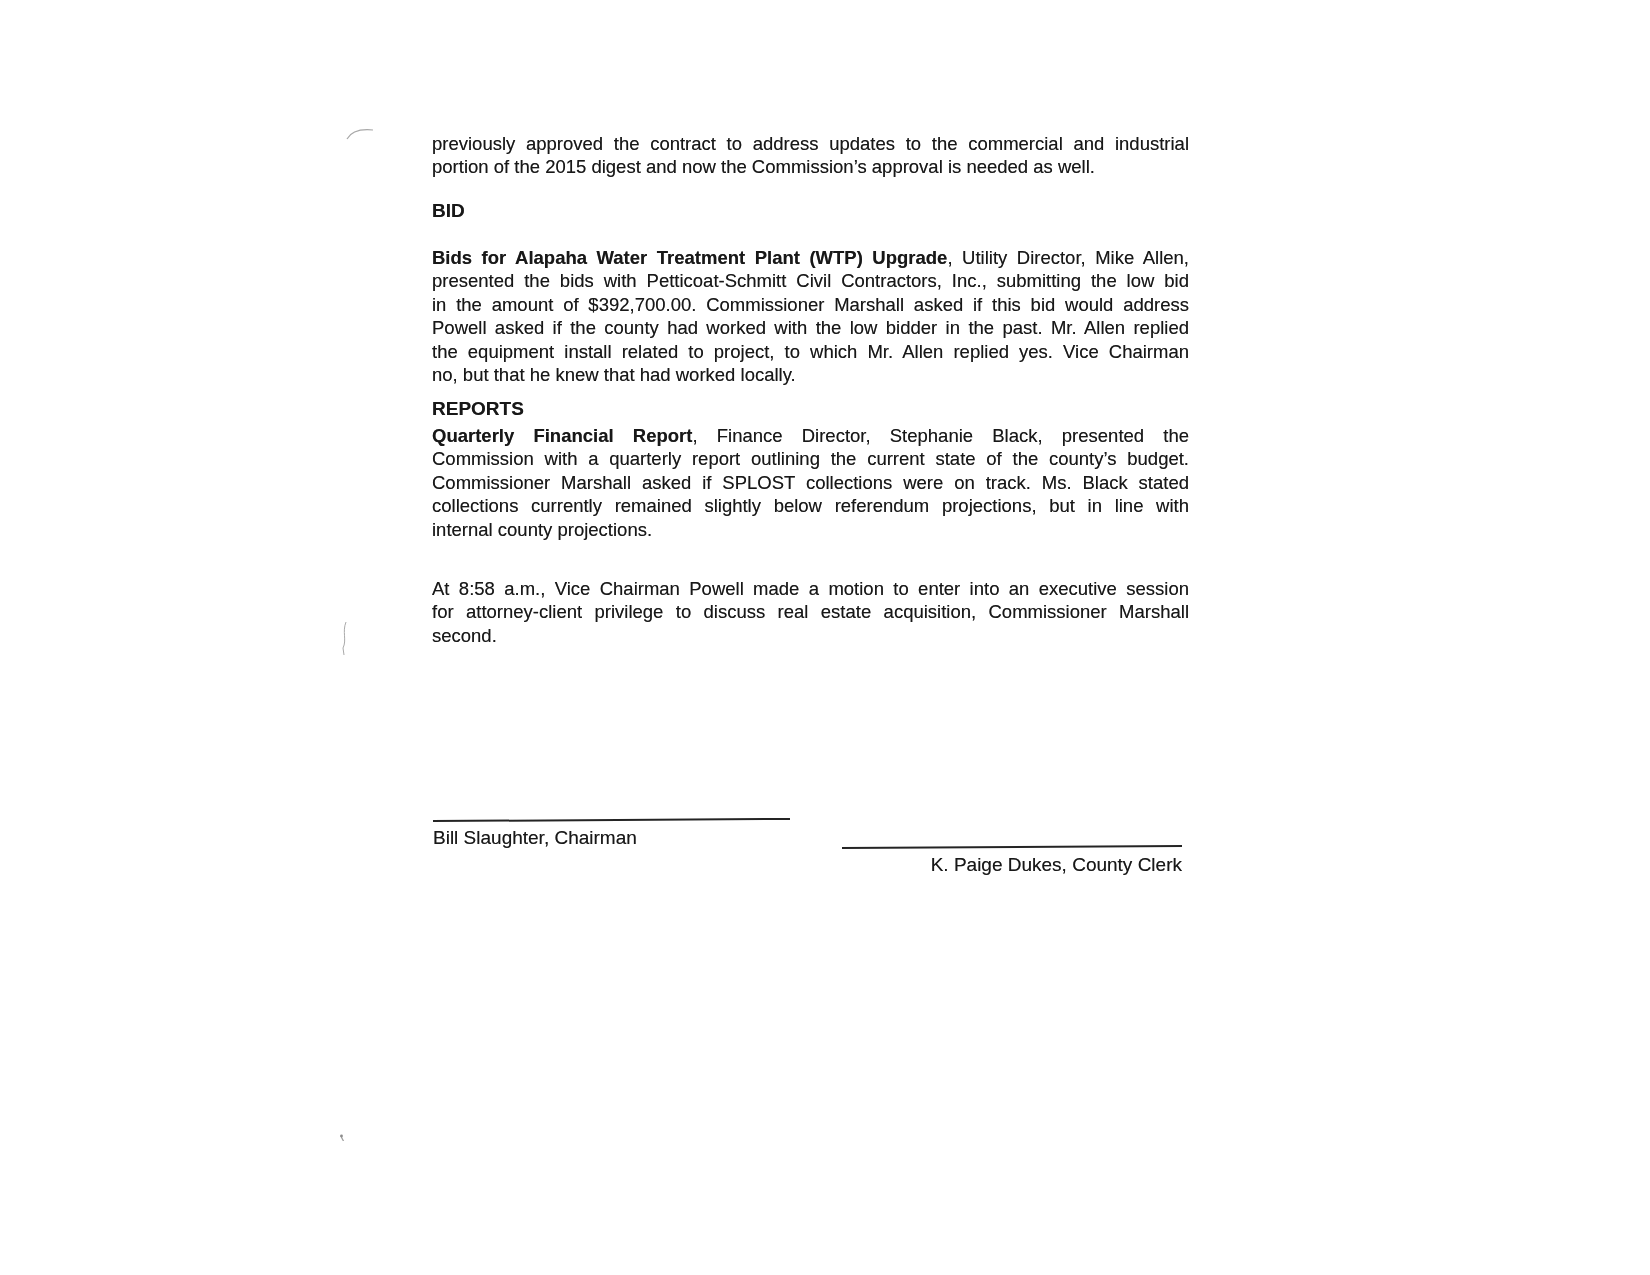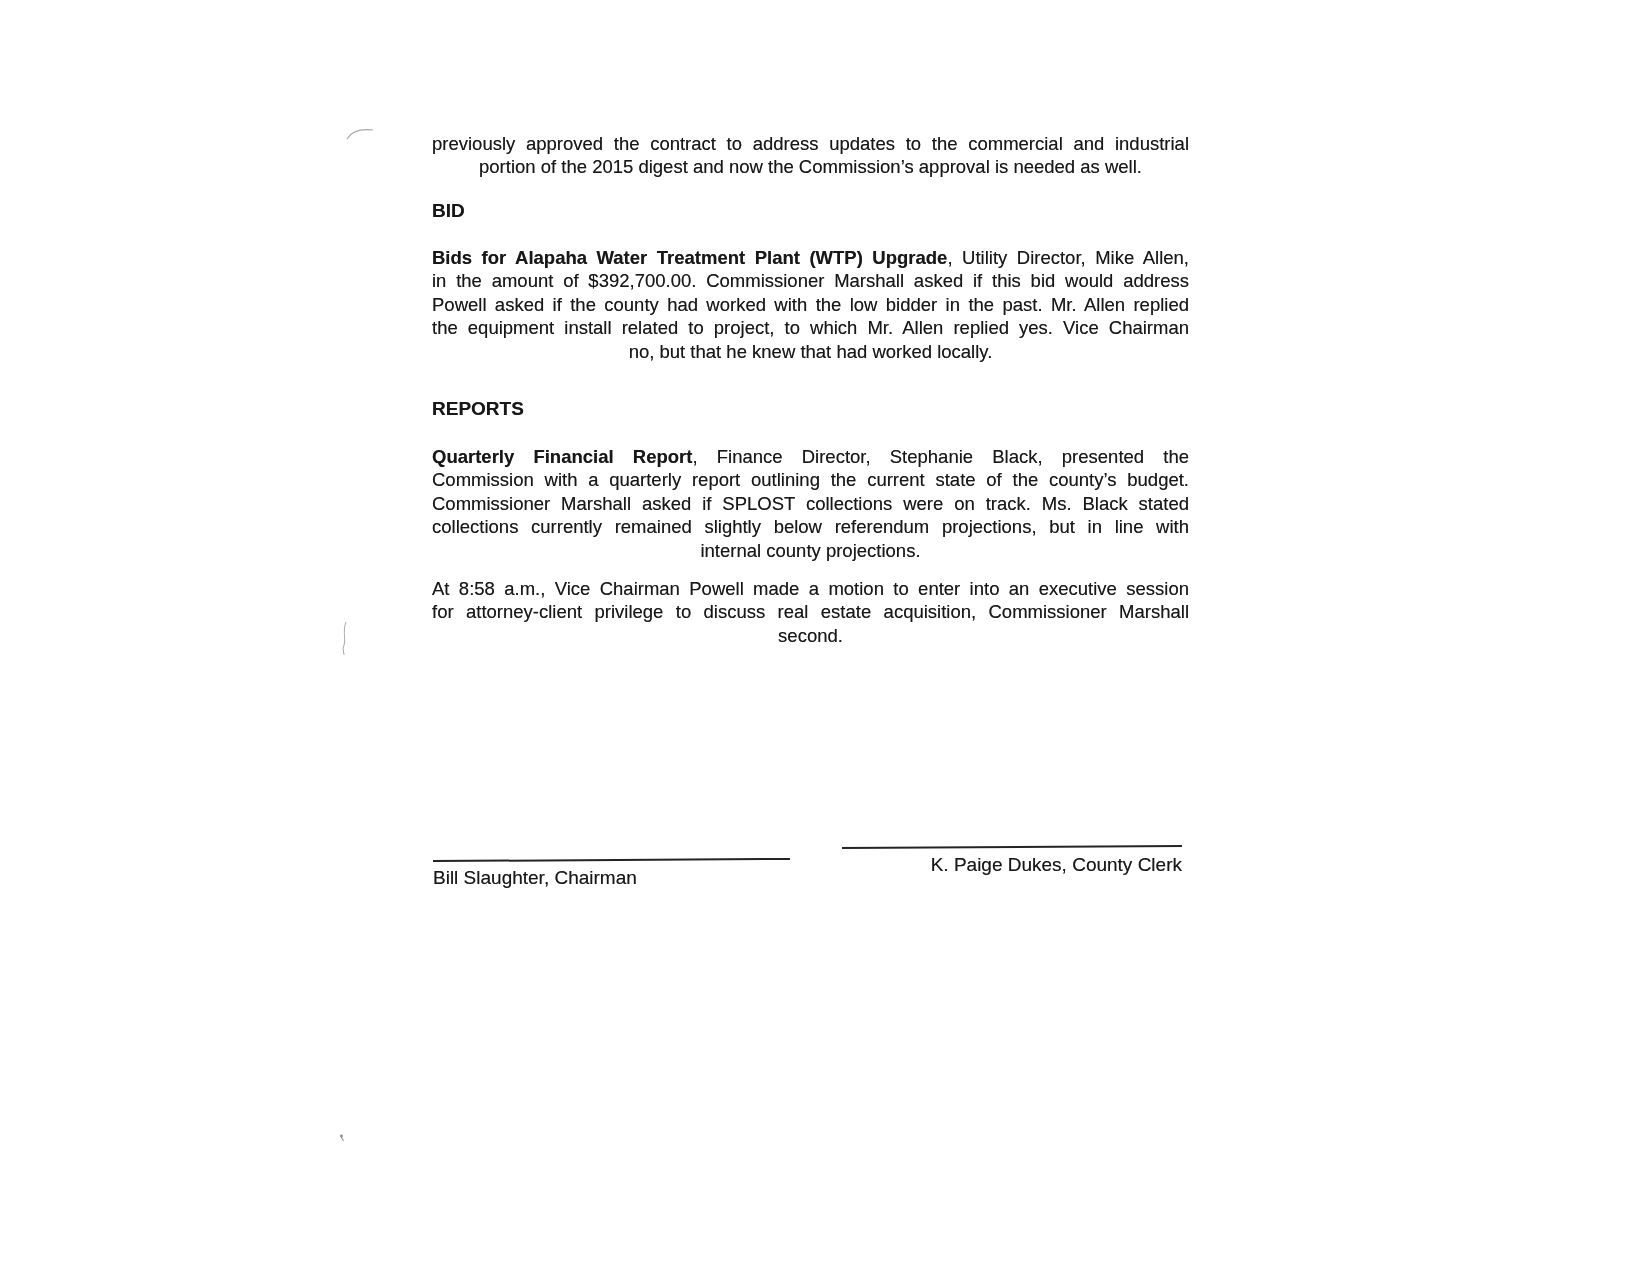--- a/index.html
+++ b/index.html
@@ -20,21 +20,21 @@
     position: absolute;
     left: 432px;
     width: 757px;
     font-size: 18.5px;
     line-height: 23.4px;
     color: #181818;
     text-shadow: 0 0 0.45px rgba(20,20,20,0.55);
   }
   .ln {
     height: 23.4px;
-    text-align: center;
+    text-align: left;
     white-space: normal;
   }
   .ln.jl {
     text-align: justify;
     text-align-last: justify;
   }
   .b { font-weight: bold; }
   .heading {
     position: absolute;
     left: 432px;
@@ -89,44 +89,45 @@
 
   <div class="doc-block" style="top:132px;">
     <div class="ln jl">previously approved the contract to address updates to the commercial and industrial</div>
     <div class="ln">portion of the 2015 digest and now the Commission’s approval is needed as well.</div>
   </div>
 
   <div class="heading" style="top:199px;">BID</div>
 
   <div class="doc-block" style="top:246px;">
     <div class="ln jl"><span class="b">Bids for Alapaha Water Treatment Plant (WTP) Upgrade</span><span>, Utility Director, Mike Allen,</span></div>
+    <div class="ln jl">presented the bids with Petticoat-Schmitt Civil Contractors, Inc., submitting the low bid</div>
     <div class="ln jl">in the amount of $392,700.00.  Commissioner Marshall asked if this bid would address</div>
     <div class="ln jl">Powell asked if the county had worked with the low bidder in the past.  Mr. Allen replied</div>
     <div class="ln jl">the equipment install related to project, to which Mr. Allen replied yes.  Vice Chairman</div>
     <div class="ln">no, but that he knew that had worked locally.</div>
   </div>
 
   <div class="heading" style="top:397px;">REPORTS</div>
 
-  <div class="doc-block" style="top:445px;">
+  <div class="doc-block" style="top:424px;">
     <div class="ln jl"><span class="b">Quarterly Financial Report</span><span>, Finance Director, Stephanie Black, presented the</span></div>
     <div class="ln jl">Commission with a quarterly report outlining the current state of the county’s budget.</div>
     <div class="ln jl">Commissioner Marshall asked if SPLOST collections were on track.  Ms. Black stated</div>
     <div class="ln jl">collections currently remained slightly below referendum projections, but in line with</div>
     <div class="ln">internal county projections.</div>
   </div>
 
   <div class="doc-block" style="top:577px;">
     <div class="ln jl">At 8:58 a.m., Vice Chairman Powell made a motion to enter into an executive session</div>
     <div class="ln jl">for attorney-client privilege to discuss real estate acquisition, Commissioner Marshall</div>
     <div class="ln">second.</div>
   </div>
 
 
-  <div class="sig-block" style="left:433px; top:859px; width:357px;">
+  <div class="sig-block" style="left:433px; top:819px; width:357px;">
     <div class="sig-rule"></div>
     <div class="sig-label">Bill Slaughter, Chairman</div>
   </div>
 
   <div class="sig-block" style="left:842px; top:846px; width:340px;text-align:right;">
     <div class="sig-rule"></div>
     <div class="sig-label">K. Paige Dukes, County Clerk</div>
   </div>
 
   <div class="page-number">3</div>

